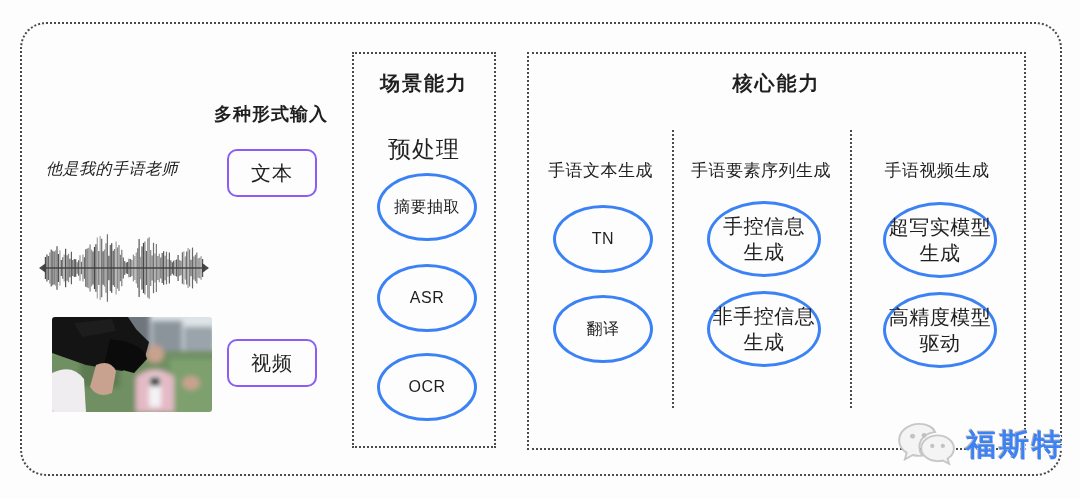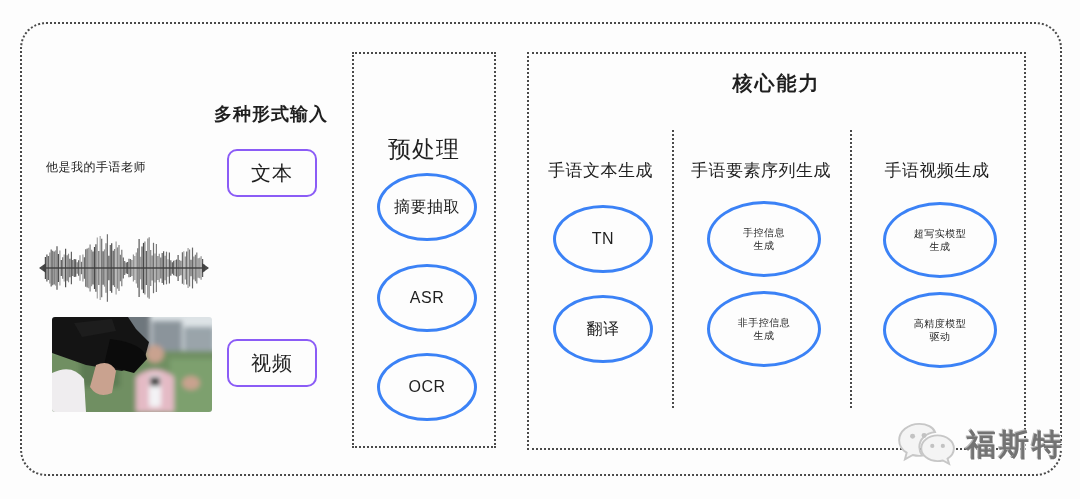--- a/index.html
+++ b/index.html
@@ -16,21 +16,21 @@
     position:absolute;left:20px;top:22px;width:1038px;height:450px;
     border:2px dotted #4a4a4a;border-radius:26px;
   }
   
   .input-label{
     position:absolute;left:214px;top:102px;
     font-size:18px;font-weight:700;letter-spacing:1px;
   }
   .sentence{
     position:absolute;left:46px;top:159px;
-    font-size:12px;letter-spacing:0.5px;color:#222;
+    font-size:16px;letter-spacing:0.5px;color:#222;font-style:italic;
   }
   .waveform{position:absolute;left:38px;top:230px;}
   .photo{position:absolute;left:52px;top:317px;width:160px;height:95px;}
   .io-box{
     position:absolute;width:86px;height:44px;
     border:2px solid #8b5cf6;border-radius:10px;
     display:flex;align-items:center;justify-content:center;
     font-size:20px;letter-spacing:1px;background:transparent;
   }
   .io-text{left:227px;top:149px;}
@@ -48,21 +48,21 @@
     position:absolute;left:0;right:0;top:80px;text-align:center;
     font-size:23px;letter-spacing:1px;
   }
   .ellipse{
     position:absolute;border:3px solid #3b82f6;border-radius:50%;
     display:flex;align-items:center;justify-content:center;
     text-align:center;background:transparent;
   }
   .ellipse span{white-space:pre-line;line-height:1.3;}
   .e-1line{width:94px;height:62px;font-size:16px;letter-spacing:0.5px;}
-  .e-2line{width:108px;height:70px;font-size:10px;letter-spacing:0.5px;}
+  .e-2line{width:108px;height:70px;font-size:20px;letter-spacing:0.5px;}
   
   .scene-e1{left:23px;top:119px;}
   .scene-e2{left:23px;top:210px;}
   .scene-e3{left:23px;top:299px;}
   
   .core-divider{
     position:absolute;top:76px;height:278px;width:0;
     border-left:2px dotted #4a4a4a;
   }
   .divider-1{left:143px;}
@@ -80,21 +80,21 @@
   .core-c2-e2{left:178px;top:237px;}
   .core-c3-e1{left:354px;top:148px;}
   .core-c3-e2{left:354px;top:238px;}
   
   .watermark{
     position:absolute;left:896px;top:421px;z-index:5;
     display:flex;align-items:center;gap:8px;
   }
   .watermark-text{
     font-size:30px;font-weight:700;letter-spacing:3px;
-    color:#737373;
+    color:#3b82f6;
     text-shadow:-1px -1px 0 #b4b4b4, 1px 1px 0 #ffffff;
     text-align:center;
   }
 </style>
 </head>
 <body>
 
 <div class="canvas">
 
   <div class="outer-border"></div>
@@ -255,20 +255,21 @@
   </svg>
 
   <div class="io-box io-text">
     <span>文本</span>
   </div>
   <div class="io-box io-video">
     <span>视频</span>
   </div>
 
   <div class="cap-box scene-box">
+    <div class="box-title">场景能力</div>
     <div class="box-subtitle">预处理</div>
     <div class="ellipse e-1line scene-e1">
       <span>摘要抽取</span>
     </div>
     <div class="ellipse e-1line scene-e2">
       <span>ASR</span>
     </div>
     <div class="ellipse e-1line scene-e3">
       <span>OCR</span>
     </div>

